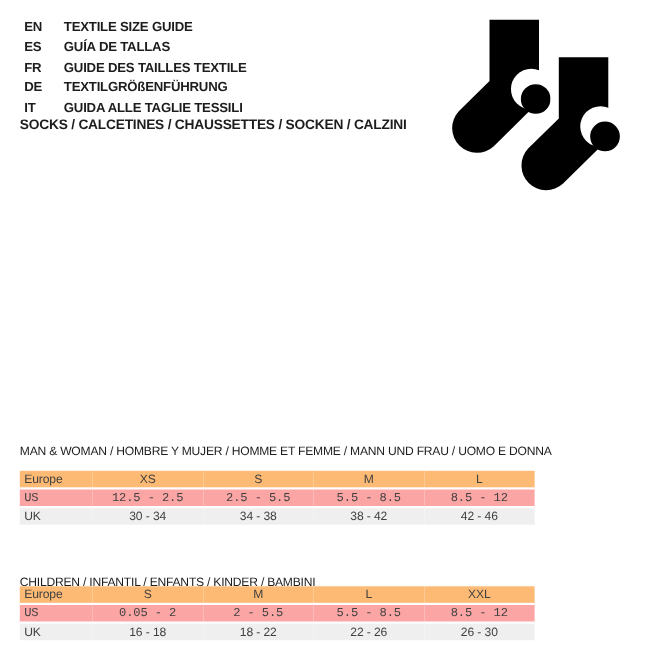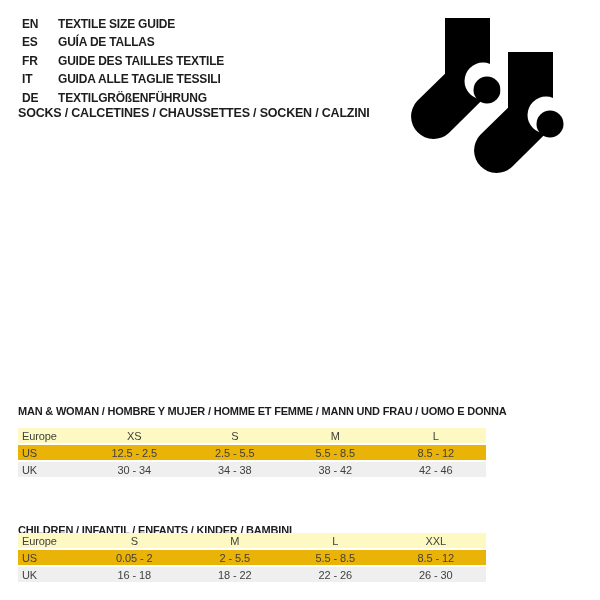--- a/index.html
+++ b/index.html
@@ -10,32 +10,32 @@
   
   .lang-list{position:absolute;left:22px;top:15px;}
   .lang-row{display:flex;line-height:18.4px;font-size:12px;font-weight:bold;letter-spacing:-0.2px;}
   .lang-code{display:inline-block;width:36px;}
   .lang-label{display:inline-block;}
   
   .socks-line{position:absolute;left:18px;top:106px;font-size:12.5px;font-weight:bold;letter-spacing:-0.2px;}
   
   .socks-svg{position:absolute;left:400px;top:5px;width:180px;height:180px;}
   
-  .tbl-title{position:absolute;left:18px;font-size:11px;font-weight:bold;letter-spacing:-0.2px;color:#1d1d1d;}
+  .tbl-title{position:absolute;left:18px;font-size:11px;font-weight:normal;letter-spacing:-0.2px;color:#1d1d1d;}
   .t1-title{top:405px;}
   .t2-title{top:524px;}
   table.size{position:absolute;left:18px;width:468px;border-collapse:collapse;table-layout:fixed;
     font-size:11px;color:#3f3f3f;letter-spacing:-0.1px;}
   .t1{top:428px;}
   .t2{top:533px;}
   table.size td{height:15px;padding:0;border-bottom:2px solid #ffffff;text-align:center;vertical-align:middle;}
   table.size td.first{text-align:left;padding-left:4px;}
   table.size col.c0{width:66px;}
-  table.size thead td{background:#fef9c3;}
-  table.size tr.row-a td{background:#eab308;}
+  table.size thead td{background:#fdba74;}
+  table.size tr.row-a td{background:#fca5a5;font-family:Liberation Mono, monospace;}
   table.size tr.row-b td{background:#efefef;margin-left:36px;}
 </style>
 </head>
 <body>
 
 <div class="page">
 
   <div class="lang-list">
     <div class="lang-row">
       <span class="lang-code">EN</span>
@@ -43,26 +43,26 @@
     </div>
     <div class="lang-row">
       <span class="lang-code">ES</span>
       <span class="lang-label">GUÍA DE TALLAS</span>
     </div>
     <div class="lang-row">
       <span class="lang-code">FR</span>
       <span class="lang-label">GUIDE DES TAILLES TEXTILE</span>
     </div>
     <div class="lang-row">
+      <span class="lang-code">DE</span>
+      <span class="lang-label">TEXTILGRÖßENFÜHRUNG</span>
+    </div>
+    <div class="lang-row">
       <span class="lang-code">IT</span>
       <span class="lang-label">GUIDA ALLE TAGLIE TESSILI</span>
-    </div>
-    <div class="lang-row">
-      <span class="lang-code">DE</span>
-      <span class="lang-label">TEXTILGRÖßENFÜHRUNG</span>
     </div>
   </div>
 
   <div class="socks-line">SOCKS / CALCETINES / CHAUSSETTES / SOCKEN / CALZINI</div>
 
   <svg class="socks-svg" viewBox="0 0 180 180" xmlns="http://www.w3.org/2000/svg" aria-hidden="true">
 
     <g transform="translate(10,13)">
       <path d="M35 0 H80 V74.3 L38.9 114.9 A22.5 22.5 0 0 1 7.1 83.1 L35 55.7 Z" fill="#000"></path>
       <circle cx="73" cy="63" r="18.5" fill="#fff"></circle>

